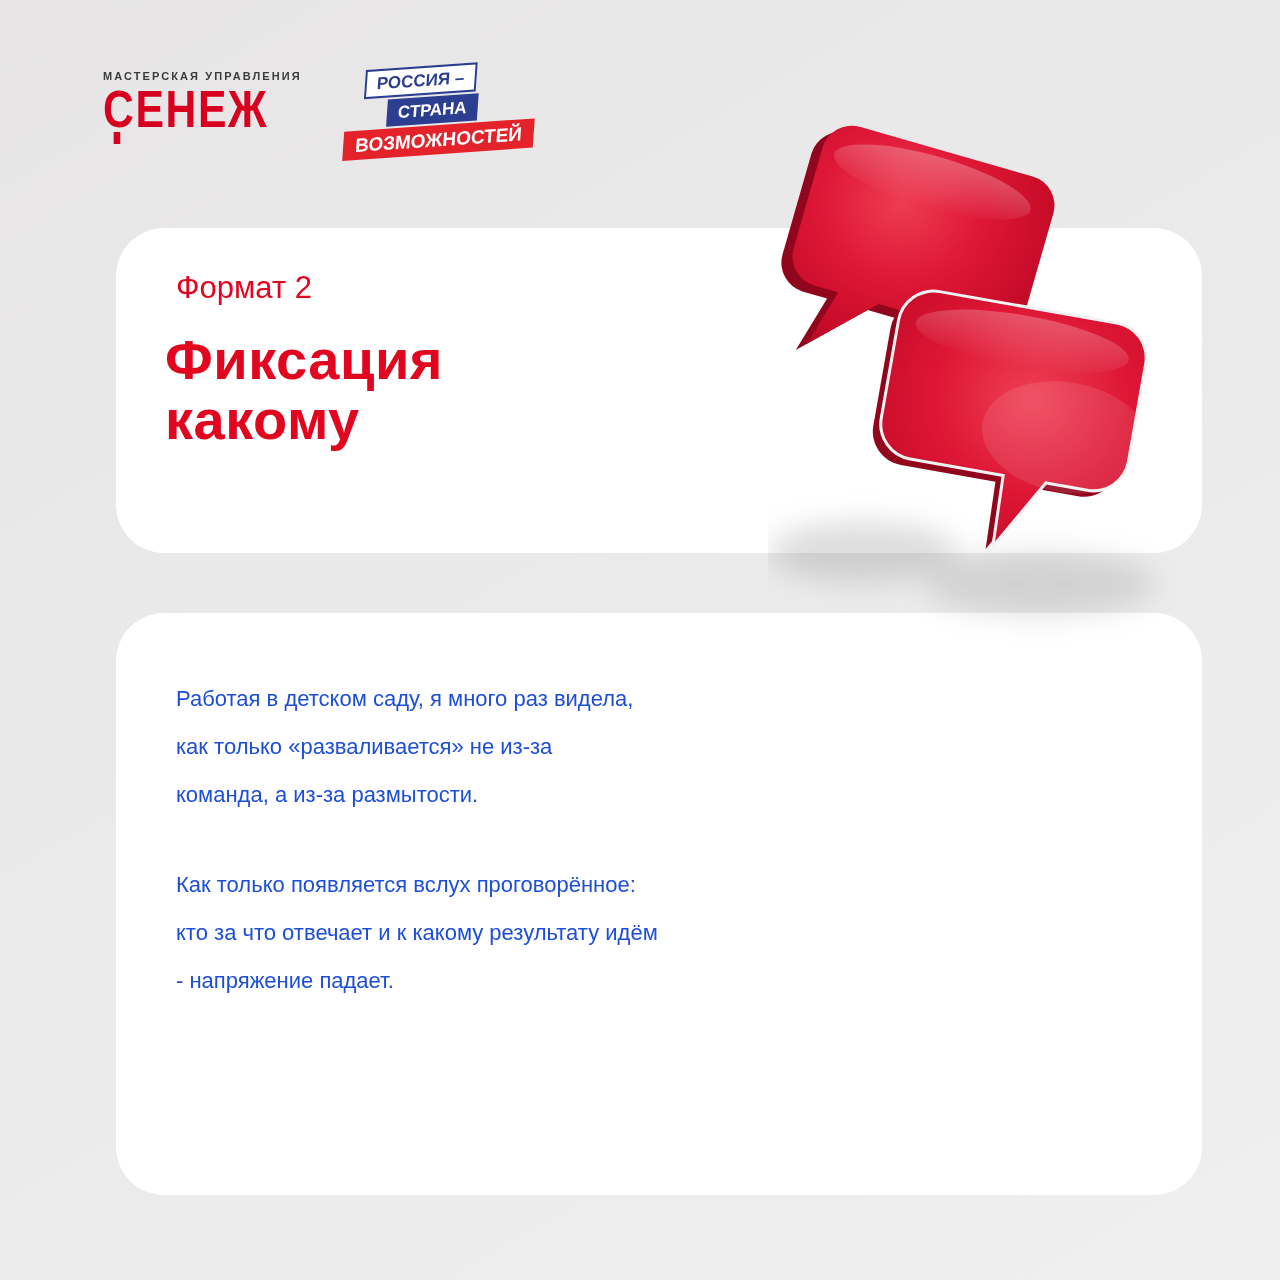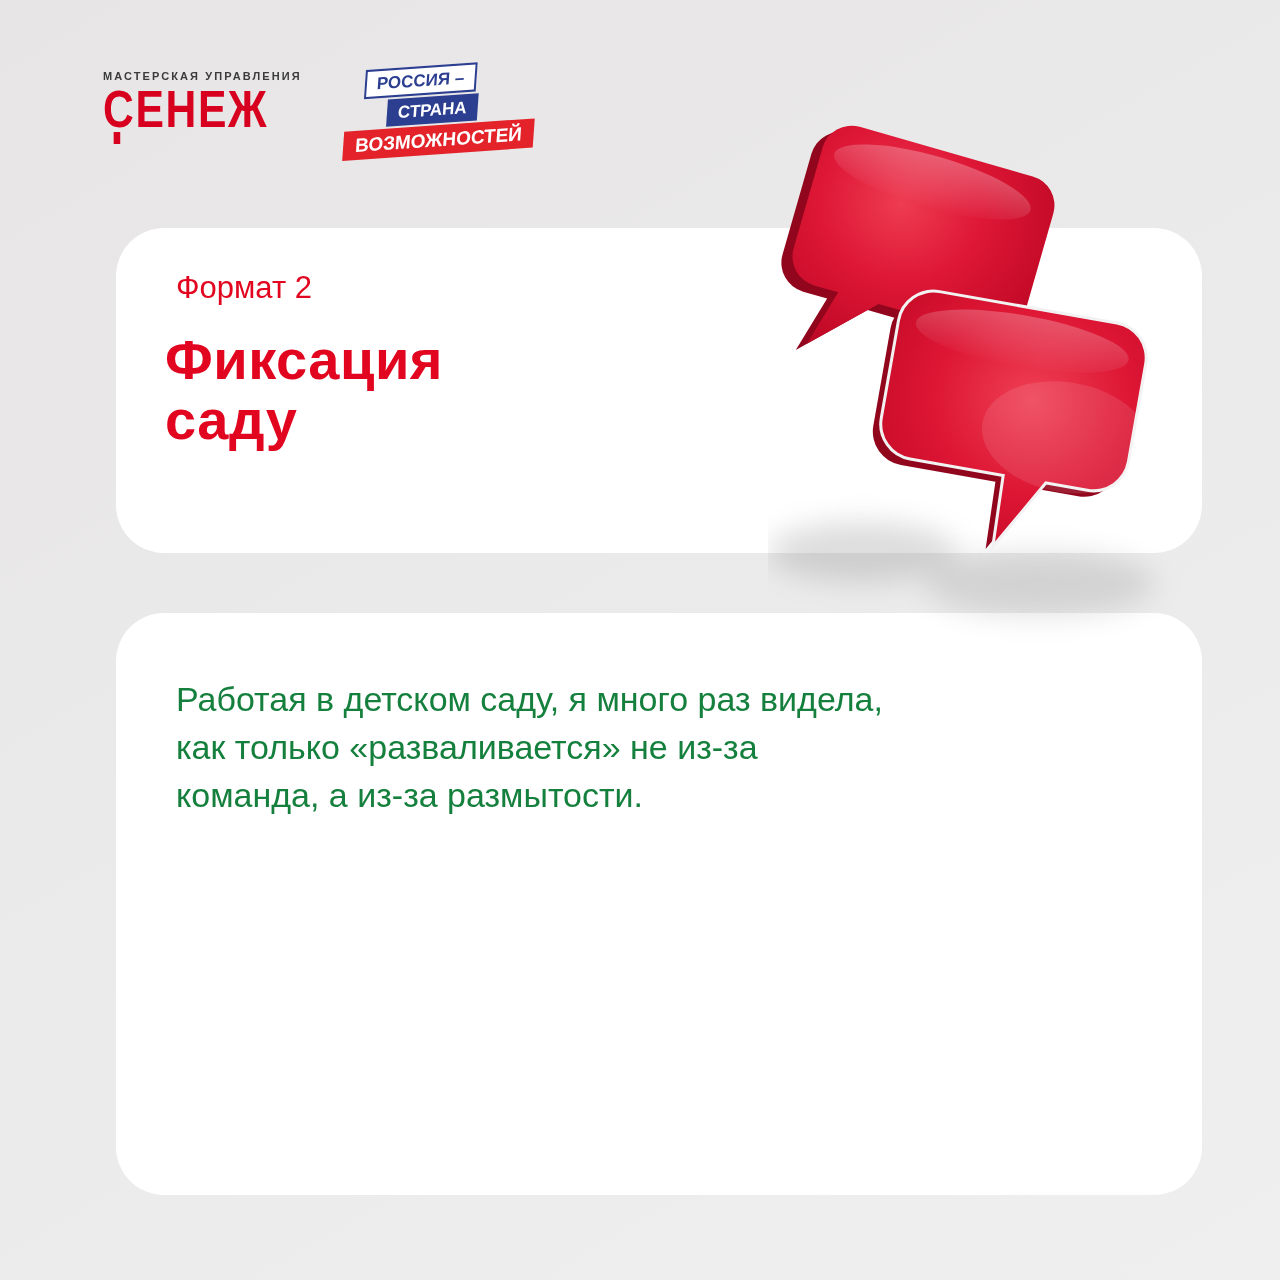--- a/index.html
+++ b/index.html
@@ -39,21 +39,21 @@
     color:#ffffff;font-size:19px;}
 
   
   .card{position:absolute;left:116px;width:1086px;background:#ffffff;border-radius:48px;}
   .card-title{top:228px;height:325px;z-index:1;}
   .kicker{margin:42px 0 0 60px;font-size:31px;color:#e2051f;}
   .title{margin:24px 0 0 49px;font-size:56px;font-weight:bold;color:#e2051f;
     line-height:60px;letter-spacing:.5px;}
 
   .card-body{top:613px;height:582px;z-index:1;}
-  .body-text{margin:62px 60px 0 60px;font-size:34px;line-height:48px;color:#15803d;}
+  .body-text{margin:62px 60px 0 60px;font-size:22px;line-height:48px;color:#1d4ed8;}
   .para + .para{margin-top:42px;}
   .line{display:block;}
 
   
   .bubbles{position:absolute;left:768px;top:122px;width:420px;height:520px;z-index:2;}
 </style>
 </head>
 <body>
 
 <div id="canvas">
@@ -69,21 +69,21 @@
   <div class="rsv">
     <div class="rsv-row rsv-row1">РОССИЯ –</div>
     <div class="rsv-row rsv-row2">СТРАНА</div>
     <div class="rsv-row rsv-row3">ВОЗМОЖНОСТЕЙ</div>
   </div>
 
   <div class="card card-title">
     <div class="kicker">Формат 2</div>
     <div class="title">
       <span class="line">Фиксация</span>
-      <span class="line">саду</span>
+      <span class="line">какому</span>
     </div>
   </div>
 
   <svg class="bubbles" viewBox="0 0 420 520" xmlns="http://www.w3.org/2000/svg" aria-hidden="true">
     <defs>
       <radialGradient id="gBack" cx="38%" cy="28%" r="90%">
         <stop offset="0%" stop-color="#ee3c52"></stop>
         <stop offset="38%" stop-color="#de1736"></stop>
         <stop offset="72%" stop-color="#c50b28"></stop>
         <stop offset="100%" stop-color="#a50722"></stop>
@@ -124,16 +124,21 @@
     </g>
   </svg>
 
   <div class="card card-body">
     <div class="body-text">
       <div class="para">
         <span class="line">Работая в детском саду, я много раз видела,</span>
         <span class="line">как только «разваливается» не из-за</span>
         <span class="line">команда, а из-за размытости.</span>
       </div>
+      <div class="para">
+        <span class="line">Как только появляется вслух проговорённое:</span>
+        <span class="line">кто за что отвечает и к какому результату идём</span>
+        <span class="line">- напряжение падает.</span>
+      </div>
     </div>
   </div>
 
 </div>
 
 </body></html>

